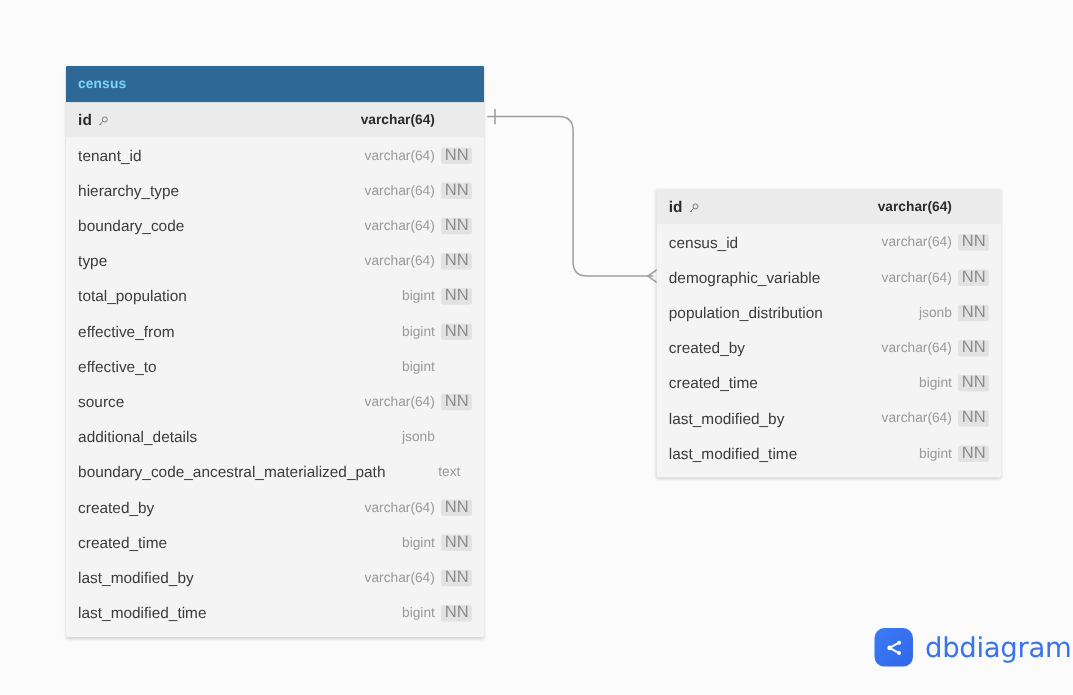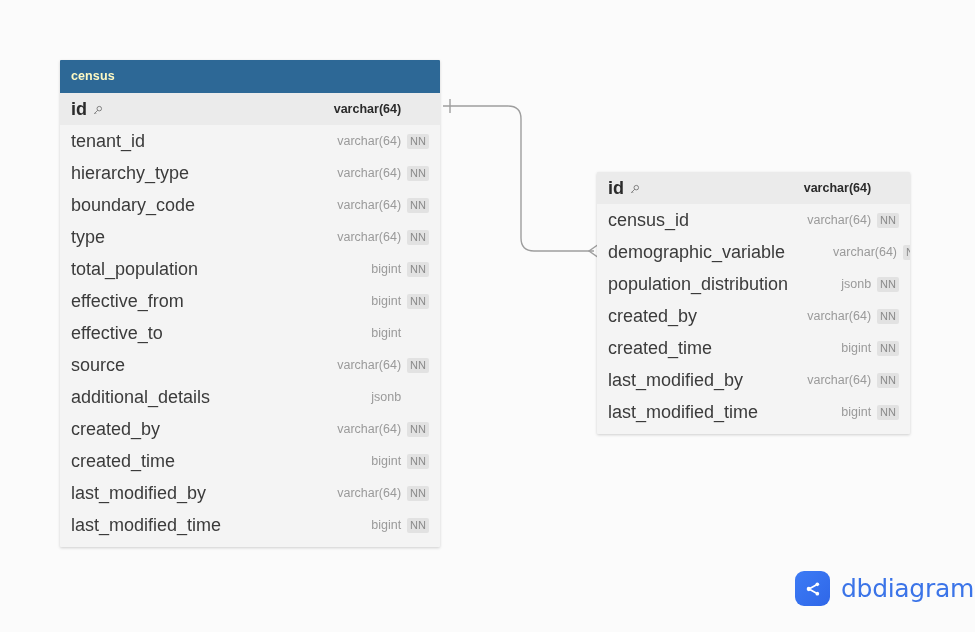--- a/index.html
+++ b/index.html
@@ -32,21 +32,21 @@
   
   .table-card {
     position: absolute;
     background: #f4f4f4;
     box-shadow: 0 1px 3px rgba(0,0,0,0.18);
     border-radius: 1px;
     overflow: hidden;
   }
   .table-header {
     background: #2d6896;
-    color: #fef9c3;
+    color: #7dd3fc;
     font-size: 12.5px;
     font-weight: bold;
     letter-spacing: 0.1px;
     padding: 9px 11px 10px 11px;
     line-height: 14px;
     white-space: nowrap;
   }
   .table-body {
     padding-bottom: 6px;
   }
@@ -59,21 +59,21 @@
     box-sizing: border-box;
     background: #f4f4f4;
   }
   .field-row.pk {
     background: #ebebeb;
   }
   .field-name {
     display: flex;
     align-items: center;
     gap: 5px;
-    font-size: 18px;
+    font-size: 14px;
     color: #3b3b3b;
     white-space: nowrap;
   }
   .field-row.pk .field-name {
     font-weight: bold;
     color: #2b2b2b;
   }
   .field-right {
     display: flex;
     align-items: center;
@@ -83,21 +83,21 @@
   .field-type {
     font-size: 12.5px;
     color: #9a9a9a;
     margin-left: 48px;
   }
   .field-row.pk .field-type {
     font-weight: bold;
     color: #2b2b2b;
   }
   .nn-badge {
-    font-size: 11px;
+    font-size: 15px;
     color: #8b8b8b;
     background: #e2e2e2;
     border-radius: 2px;
     padding: 1px 3px 2px 3px;
     line-height: 12px;
   }
   .nn-badge.hidden {
     visibility: hidden;
   }
   .key-icon {
@@ -239,20 +239,29 @@
               <span class="field-type">varchar(64)</span>
               <span class="nn-badge">NN</span>
             </div>
           </div>
           <div class="field-row">
             <div class="field-name">
               <span>additional_details</span>
             </div>
             <div class="field-right">
               <span class="field-type">jsonb</span>
+              <span class="nn-badge hidden">NN</span>
+            </div>
+          </div>
+          <div class="field-row">
+            <div class="field-name">
+              <span>boundary_code_ancestral_materialized_path</span>
+            </div>
+            <div class="field-right">
+              <span class="field-type">text</span>
               <span class="nn-badge hidden">NN</span>
             </div>
           </div>
           <div class="field-row">
             <div class="field-name">
               <span>created_by</span>
             </div>
             <div class="field-right">
               <span class="field-type">varchar(64)</span>
               <span class="nn-badge">NN</span>

